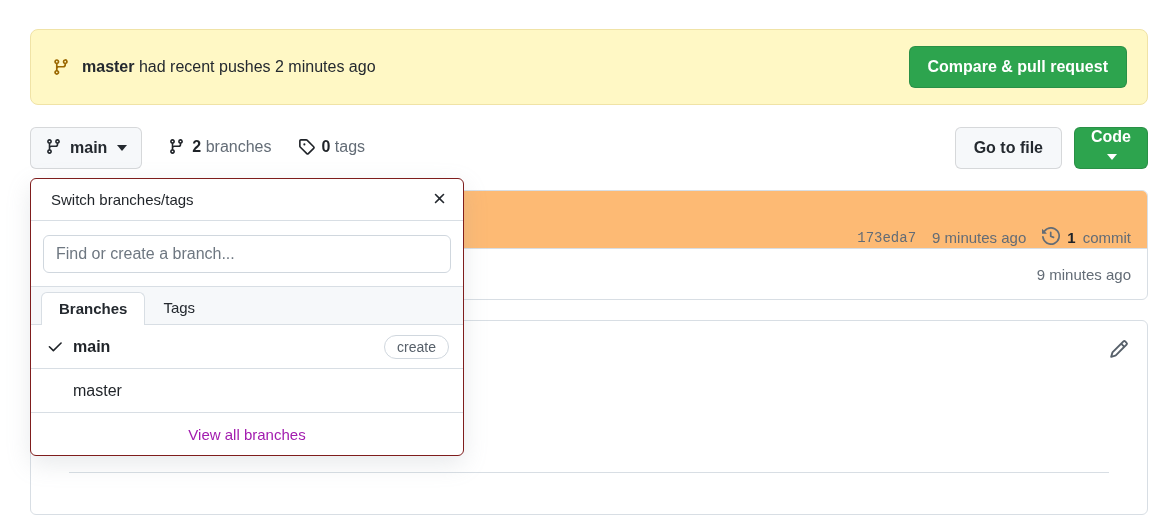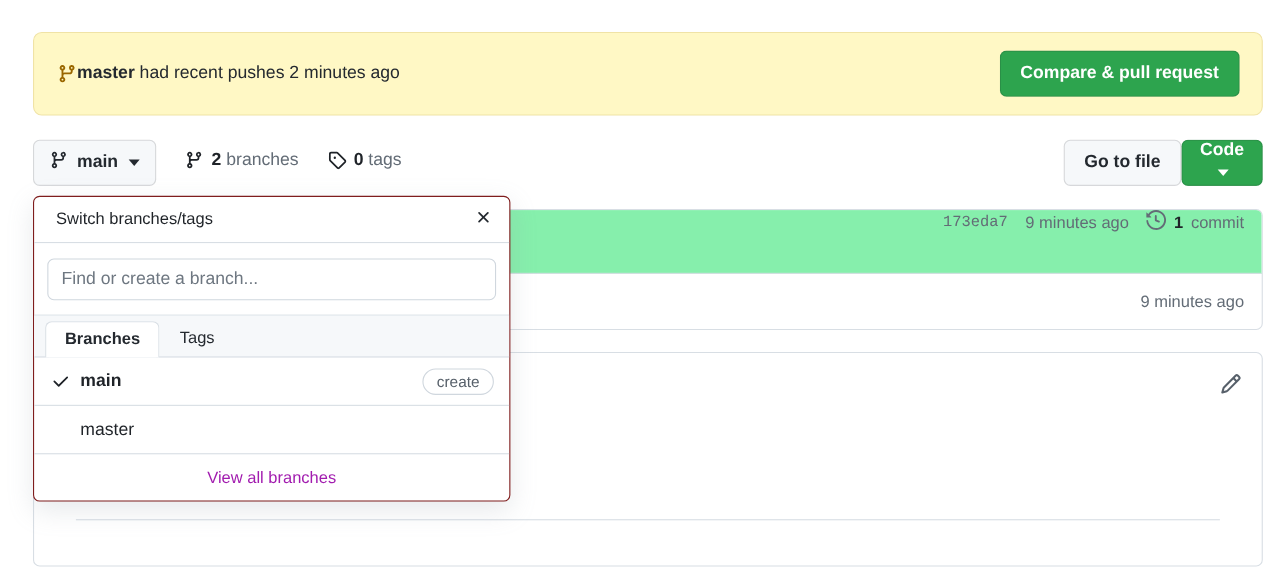--- a/index.html
+++ b/index.html
@@ -16,21 +16,21 @@
   
   .push-banner {
     position: absolute; left: 30px; top: 29px;
     width: 1118px; height: 76px;
     background: #fff8c5;
     border: 1px solid #f0e3a6;
     border-radius: 8px;
     display: flex; align-items: center;
     padding: 0 20px 0 21px;
   }
-  .push-left { display: flex; align-items: center; gap: 0; flex: 1; }
+  .push-left { display: flex; align-items: center; gap: 12px; flex: 1; }
   .push-text { font-size: 16px; color: #24292f; line-height: 1.4; }
   .push-text b { font-weight: 700; }
   .branch-icon-amber { display:block; color:#9a6700; }
   .btn-compare {
     background: #2da44e;
     border: 1px solid rgba(27,31,36,0.15);
     color: #ffffff;
     font-size: 16px; font-weight: 700;
     padding: 0 18px; height: 42px;
     border-radius: 6px;
@@ -62,21 +62,21 @@
     border-top: 6px solid #24292f;
     display: inline-block; margin-left: 2px;
   }
   .caret-white { border-top-color: #ffffff; }
   .meta-item {
     display: flex; align-items: flex-start; gap: 7px;
     font-size: 16px; color: #636c76; margin-left: 26px;
     cursor: pointer;
   }
   .meta-item b { color: #1f2328; font-weight: 700; }
-  .toolbar-right { margin-left: auto; display: flex; align-items: center; gap: 0; }
+  .toolbar-right { margin-left: auto; display: flex; align-items: center; gap: 12px; }
   .btn-plain {
     height: 42px; padding: 0 18px;
     background: #f6f8fa;
     border: 1px solid rgba(31,35,40,0.15);
     border-radius: 6px;
     font-size: 16px; font-weight: 700; color: #24292f;
     display: flex; align-items: center; gap: 8px;
     cursor: pointer; white-space: nowrap;
     font-family: "Liberation Sans", sans-serif;
   }
@@ -95,23 +95,23 @@
   
   .filelist-card {
     position: absolute; left: 30px; top: 190px;
     width: 1118px; height: 110px;
     border: 1px solid #d8dee4;
     border-radius: 6px;
     overflow: hidden;
     background: #ffffff;
   }
   .commit-head {
-    height: 58px; background: #86efac;
+    height: 58px; background: #fdba74;
     border-bottom: 1px solid #d8dee4;
-    display: flex; align-items: flex-start;
+    display: flex; align-items: flex-end;
     padding: 0 16px;
   }
   .commit-right {
     margin-left: auto; display: flex; align-items: center; gap: 16px;
     font-size: 15px; color: #636c76;
   }
   .sha {
     font-family: "Liberation Mono", monospace;
     font-size: 14px; color: #636c76;
   }

